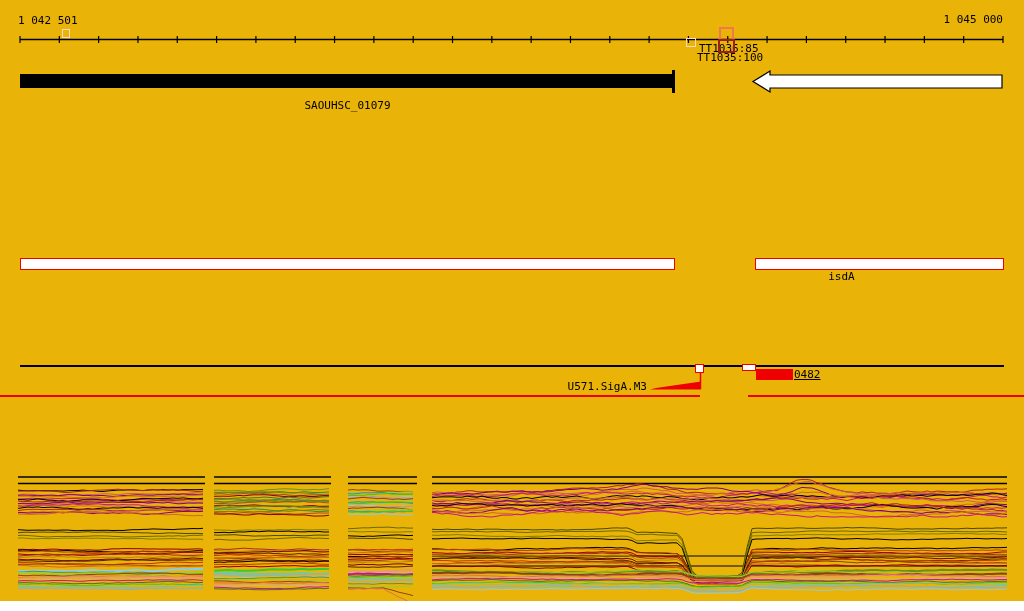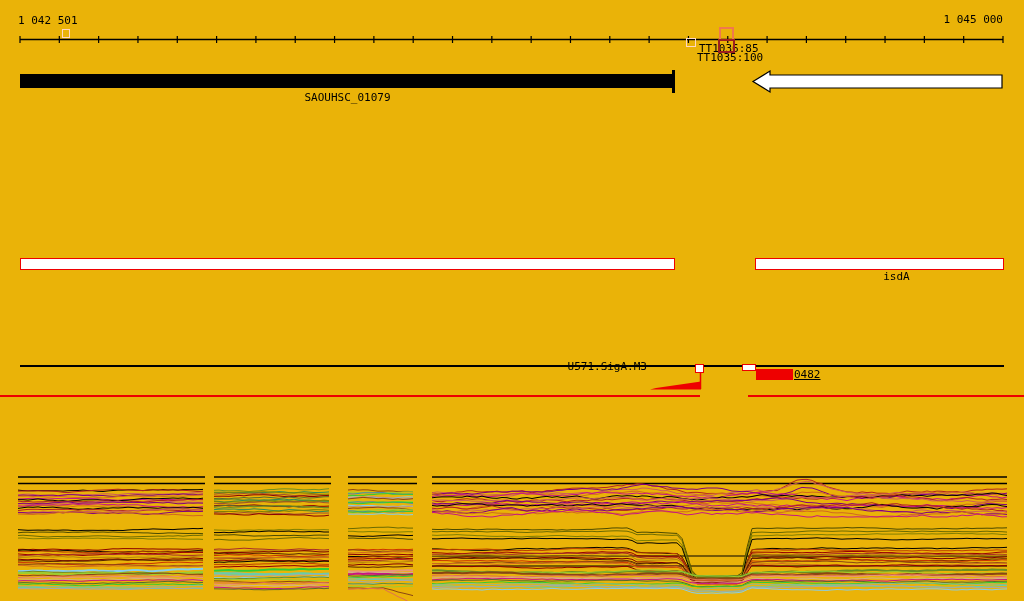--- a/index.html
+++ b/index.html
@@ -52,38 +52,38 @@
 
   <div class="box" style="left:62px;top:29px;width:8px;height:9px;border:1px solid #ffd8c2;"></div>
   <div class="box" style="left:686px;top:38px;width:10px;height:9px;border:1px solid #ffd8c2;"></div>
   <div class="box" style="left:719px;top:27px;width:15px;height:14px;border:2px solid #f0784f;"></div>
   <div class="box" style="left:718px;top:39px;width:17px;height:14px;border:2px solid #9e1f1f;"></div>
 
   <div class="label" style="left:697px;top:52px;">TT1035:100</div>
 
   <div class="box" style="left:20px;top:74px;width:652px;height:14px;background:#000;"></div>
   <div class="box" style="left:672px;top:70px;width:3px;height:23px;background:#000;"></div>
-  <div class="label center" style="left:20px;top:92px;width:655px;">SAOUHSC_01079</div>
+  <div class="label center" style="left:20px;top:100px;width:655px;">SAOUHSC_01079</div>
 
   <svg class="layer">
     <polygon points="753,81.5 770,71 770,75 1002,75 1002,88 770,88 770,92" fill="#ffffff" stroke="#000000" stroke-width="1.2"></polygon>
     <polygon points="650,389.5 701,389.5 701,381.5 656,388" fill="#ee0000"></polygon>
     <line x1="700.5" y1="371" x2="700.5" y2="389" stroke="#ee0000" stroke-width="1.5"></line>
   </svg>
 
   <div class="box" style="left:20px;top:258px;width:655px;height:12px;border:1px solid #ee0000;background:#fff;"></div>
   <div class="box" style="left:755px;top:258px;width:249px;height:12px;border:1px solid #ee0000;background:#fff;"></div>
-  <div class="label center" style="left:772px;top:271px;width:249px;">isdA</div>
+  <div class="label center" style="left:717px;top:271px;width:249px;">isdA</div>
 
   <div class="box" style="left:20px;top:365px;width:984px;height:2px;background:#000;"></div>
   <div class="box" style="left:695px;top:364px;width:9px;height:9px;border:1px solid #ee0000;background:#fff;"></div>
   <div class="box" style="left:742px;top:364px;width:14px;height:7px;border:1px solid #ee0000;background:#fff;"></div>
   <div class="box" style="left:756px;top:369px;width:37px;height:11px;background:#ee0000;"></div>
   <div class="label" style="left:794px;top:369px;text-decoration:underline;">0482</div>
-  <div class="label right" style="left:480px;top:361px;width:167px;">U571.SigA.M3</div>
+  <div class="label right" style="left:480px;top:381px;width:167px;">U571.SigA.M3</div>
 
   <div class="box" style="left:0;top:395px;width:700px;height:2px;background:#ee0000;"></div>
   <div class="box" style="left:748px;top:395px;width:276px;height:2px;background:#ee0000;"></div>
 
   <svg class="layer" id="coverage-svg">
       <line x1="18" y1="477" x2="205" y2="477" stroke="#000" stroke-width="1.4"></line>
       <line x1="18" y1="483.5" x2="205" y2="483.5" stroke="#000" stroke-width="1.4"></line>
       <polyline points="18.0,490.1 23.0,490.6 28.0,490.8 33.0,490.7 38.0,490.6 43.0,490.7 48.0,490.7 53.0,490.8 58.0,490.9 63.0,491.1 68.0,490.7 73.0,490.6 78.0,490.5 83.0,490.1 88.0,490.6 93.0,490.7 98.0,491.3 103.0,491.5 108.0,490.9 113.0,490.5 118.0,490.1 123.0,490.1 128.0,489.8 133.0,489.8 138.0,490.2 143.0,490.6 148.0,490.1 153.0,489.7 158.0,490.0 163.0,489.6 168.0,490.0 173.0,489.7 178.0,490.2 183.0,489.6 188.0,489.7 193.0,489.7 198.0,489.7 203.0,489.4" fill="none" stroke="#000000" stroke-width="1"></polyline>
       <polyline points="18.0,491.2 23.0,491.0 28.0,490.8 33.0,491.0 38.0,490.8 43.0,491.0 48.0,491.0 53.0,491.1 58.0,491.6 63.0,492.3 68.0,492.6 73.0,491.9 78.0,491.5 83.0,491.2 88.0,490.8 93.0,490.4 98.0,490.1 103.0,490.0 108.0,489.8 113.0,489.5 118.0,489.2 123.0,489.7 128.0,489.9 133.0,490.1 138.0,490.4 143.0,490.6 148.0,490.1 153.0,489.8 158.0,489.6 163.0,490.2 168.0,490.0 173.0,489.8 178.0,490.0 183.0,490.3 188.0,490.6 193.0,491.0 198.0,491.6 203.0,491.2" fill="none" stroke="#b22222" stroke-width="1"></polyline>
       <polyline points="18.0,494.6 23.0,494.3 28.0,494.1 33.0,494.5 38.0,494.9 43.0,495.5 48.0,495.6 53.0,495.6 58.0,495.5 63.0,495.2 68.0,494.4 73.0,494.2 78.0,494.4 83.0,494.9 88.0,494.6 93.0,494.7 98.0,494.3 103.0,493.8 108.0,493.8 113.0,494.2 118.0,494.8 123.0,494.1 128.0,493.5 133.0,493.5 138.0,493.7 143.0,493.8 148.0,494.1 153.0,493.9 158.0,494.1 163.0,494.1 168.0,493.9 173.0,494.2 178.0,493.6 183.0,493.9 188.0,493.3 193.0,492.8 198.0,492.8 203.0,493.1" fill="none" stroke="#cd5c5c" stroke-width="1"></polyline>

